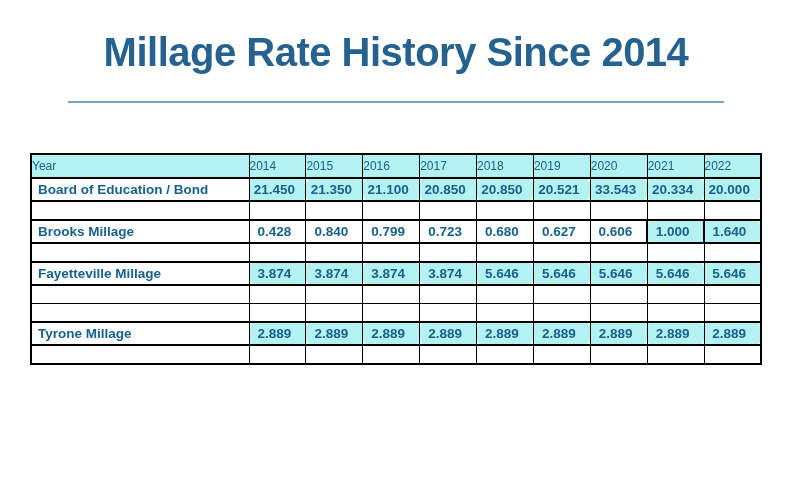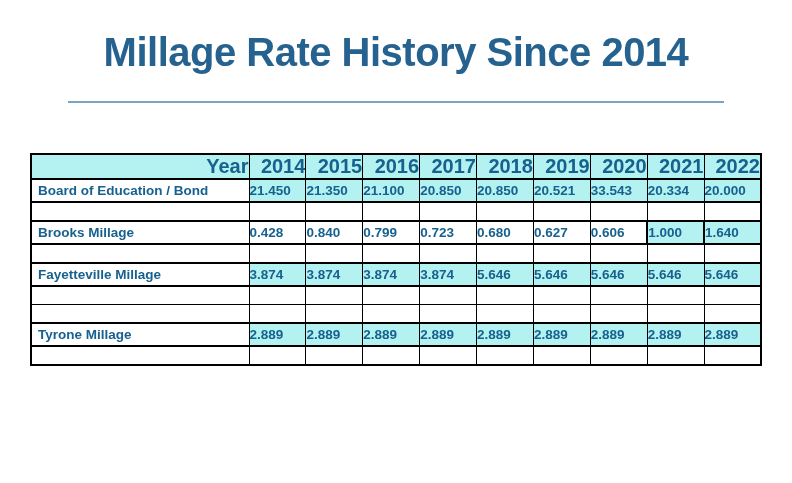--- a/index.html
+++ b/index.html
@@ -42,43 +42,44 @@
   table.millage col.label-col { width: 218px; }
   table.millage th, table.millage td {
     border: 1px solid #000000;
     padding: 0;
     overflow: hidden;
     white-space: nowrap;
   }
   tr.head th {
     background: #B4F1F1;
     color: #17618F;
-    font-size: 20px;
-    font-weight: 700;
+    font-size: 12px;
+    font-weight: 400;
     height: 22px;
-    text-align: right;
+    text-align: left;
     border-top: 2px solid #000;
     border-bottom: 2px solid #000;
   }
   tr.data td {
     height: 21px;
     font-size: 13.5px;
     font-weight: 700;
     color: #17618F;
     border-top: 2px solid #000;
     border-bottom: 2px solid #000;
     background: #ffffff;
   }
   tr.data td.label {
     text-align: left;
     padding-left: 6px;
   }
   tr.data td.val {
-    text-align: left;
+    text-align: center;
     padding-right: 6px;
+    border-radius: 6px;
   }
   tr.data td.hl { background: #B4F1F1; }
   tr.data td.hl.strong {
     border-left: 2px solid #000;
     border-right: 2px solid #000;
   }
   tr.spacer td {
     height: 17px;
     background: #ffffff;
   }

